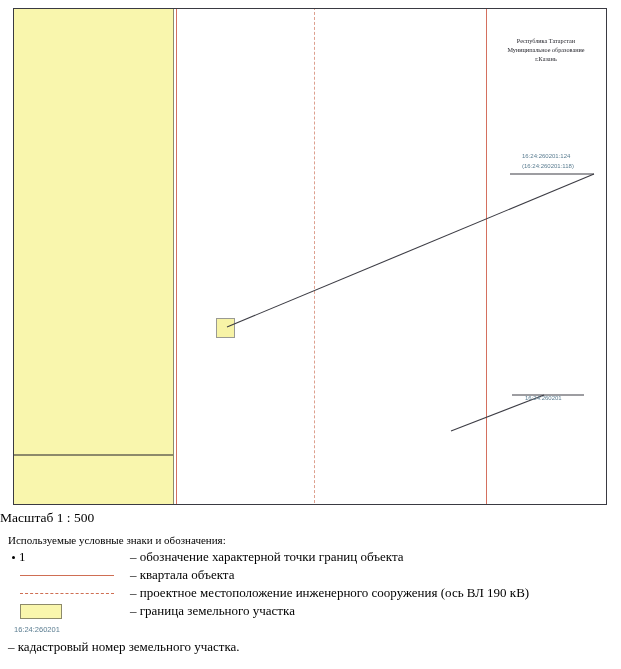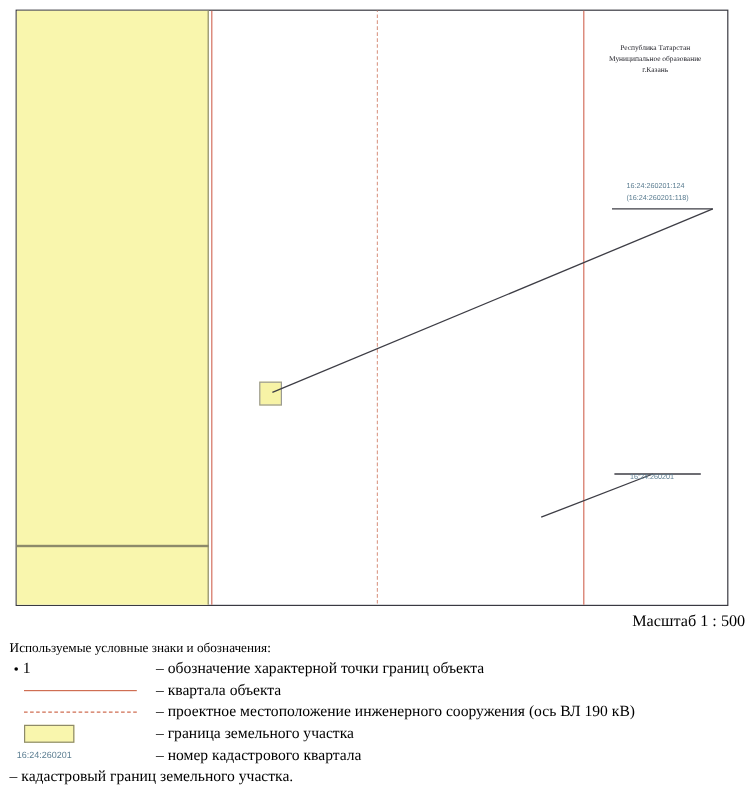--- a/index.html
+++ b/index.html
@@ -116,21 +116,21 @@
   }
   #label-parcel-number { left: 508px; top: 143px; }
   #label-quarter-number { left: 511px; top: 385px; }
 
   
   #scale-caption {
     position: absolute;
     left: 0;
     top: 510px;
     width: 621px;
-    text-align: right;
+    text-align: left;
     font-size: 13.5px;
   }
 
   
   #legend {
     position: absolute;
     left: 8px;
     top: 534px;
     width: 605px;
   }
@@ -271,19 +271,18 @@
     <div class="legend-symbol">
       <div class="sym-box"></div>
     </div>
     <div class="legend-desc">– граница земельного участка</div>
   </div>
 
   <div class="legend-row">
     <div class="legend-symbol">
       <span class="sym-cad">16:24:260201</span>
     </div>
-    <div class="legend-desc">– номер кадастрового квартала</div>
-  </div>
-
-  <div class="legend-row">
-    <div class="legend-desc">– кадастровый границ земельного участка.</div>
+  </div>
+
+  <div class="legend-row">
+    <div class="legend-desc">– кадастровый номер земельного участка.</div>
   </div>
 </div>
 
 </body></html>

